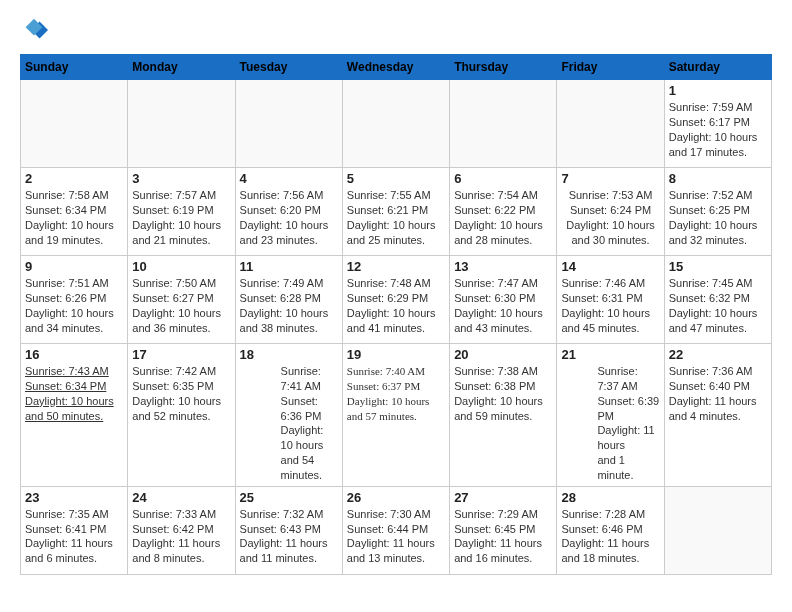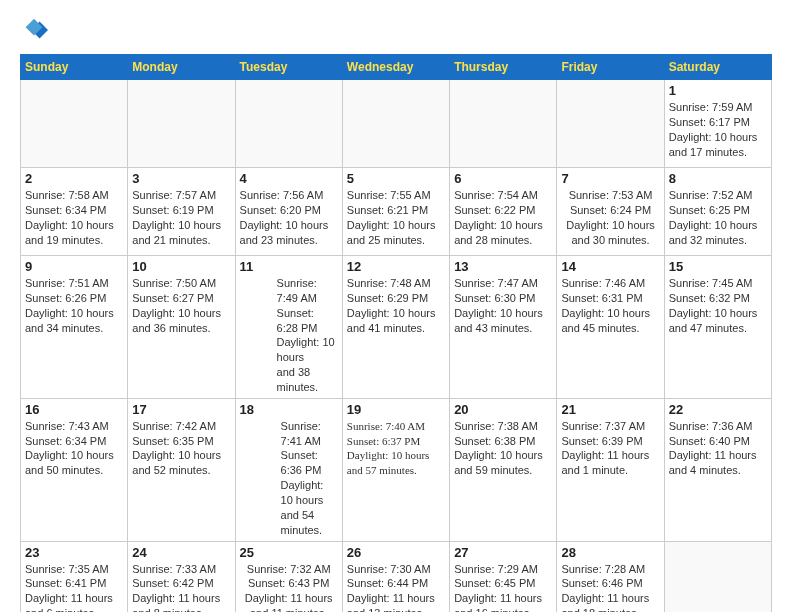--- a/index.html
+++ b/index.html
@@ -52,21 +52,21 @@
       font-size: 14px;
       color: #333;
     }
     .calendar {
       width: 100%;
       border-collapse: collapse;
       table-layout: fixed;
     }
     .calendar th {
       background-color: #1a6fc4;
-      color: #fde047;
+      color: #000000;
       font-size: 12px;
       font-weight: bold;
       padding: 5px 4px;
       text-align: left;
       border: 1px solid #1a6fc4;
     }
     .calendar td {
       border: 1px solid #ccc;
       vertical-align: top;
       padding: 3px 4px;
@@ -201,21 +201,21 @@
           </td>
           <td>
             <span class="day-num">10</span>
             <div class="day-info" style="white-space: pre-line;">Sunrise: 7:50 AM
 Sunset: 6:27 PM
 Daylight: 10 hours
 and 36 minutes.</div>
           </td>
           <td>
             <span class="day-num">11</span>
-            <div class="day-info" style="white-space: pre-line; margin-left: 37px;">Sunrise: 7:49 AM
+            <div class="day-info" style="white-space: pre-line;">Sunrise: 7:49 AM
 Sunset: 6:28 PM
 Daylight: 10 hours
 and 38 minutes.</div>
           </td>
           <td>
             <span class="day-num">12</span>
             <div class="day-info" style="white-space: pre-line;">Sunrise: 7:48 AM
 Sunset: 6:29 PM
 Daylight: 10 hours
 and 41 minutes.</div>
@@ -238,21 +238,21 @@
             <span class="day-num">15</span>
             <div class="day-info" style="white-space: pre-line;">Sunrise: 7:45 AM
 Sunset: 6:32 PM
 Daylight: 10 hours
 and 47 minutes.</div>
           </td>
         </tr>
         <tr>
           <td>
             <span class="day-num">16</span>
-            <div class="day-info" style="white-space: pre-line;">Sunrise: 7:43 AM
+            <div class="day-info" style="white-space: pre-line; text-decoration: underline;">Sunrise: 7:43 AM
 Sunset: 6:34 PM
 Daylight: 10 hours
 and 50 minutes.</div>
           </td>
           <td>
             <span class="day-num">17</span>
             <div class="day-info" style="white-space: pre-line;">Sunrise: 7:42 AM
 Sunset: 6:35 PM
 Daylight: 10 hours
 and 52 minutes.</div>
@@ -273,21 +273,21 @@
           </td>
           <td>
             <span class="day-num">20</span>
             <div class="day-info" style="white-space: pre-line;">Sunrise: 7:38 AM
 Sunset: 6:38 PM
 Daylight: 10 hours
 and 59 minutes.</div>
           </td>
           <td>
             <span class="day-num">21</span>
-            <div class="day-info" style="white-space: pre-line;">Sunrise: 7:37 AM
+            <div class="day-info" style="white-space: pre-line; margin-left: 36px;">Sunrise: 7:37 AM
 Sunset: 6:39 PM
 Daylight: 11 hours
 and 1 minute.</div>
           </td>
           <td>
             <span class="day-num">22</span>
             <div class="day-info" style="white-space: pre-line;">Sunrise: 7:36 AM
 Sunset: 6:40 PM
 Daylight: 11 hours
 and 4 minutes.</div>
@@ -303,21 +303,21 @@
           </td>
           <td>
             <span class="day-num">24</span>
             <div class="day-info" style="white-space: pre-line;">Sunrise: 7:33 AM
 Sunset: 6:42 PM
 Daylight: 11 hours
 and 8 minutes.</div>
           </td>
           <td>
             <span class="day-num">25</span>
-            <div class="day-info" style="white-space: pre-line; text-align: center;">Sunrise: 7:32 AM
+            <div class="day-info" style="white-space: pre-line;">Sunrise: 7:32 AM
 Sunset: 6:43 PM
 Daylight: 11 hours
 and 11 minutes.</div>
           </td>
           <td>
             <span class="day-num">26</span>
             <div class="day-info" style="white-space: pre-line;">Sunrise: 7:30 AM
 Sunset: 6:44 PM
 Daylight: 11 hours
 and 13 minutes.</div>

